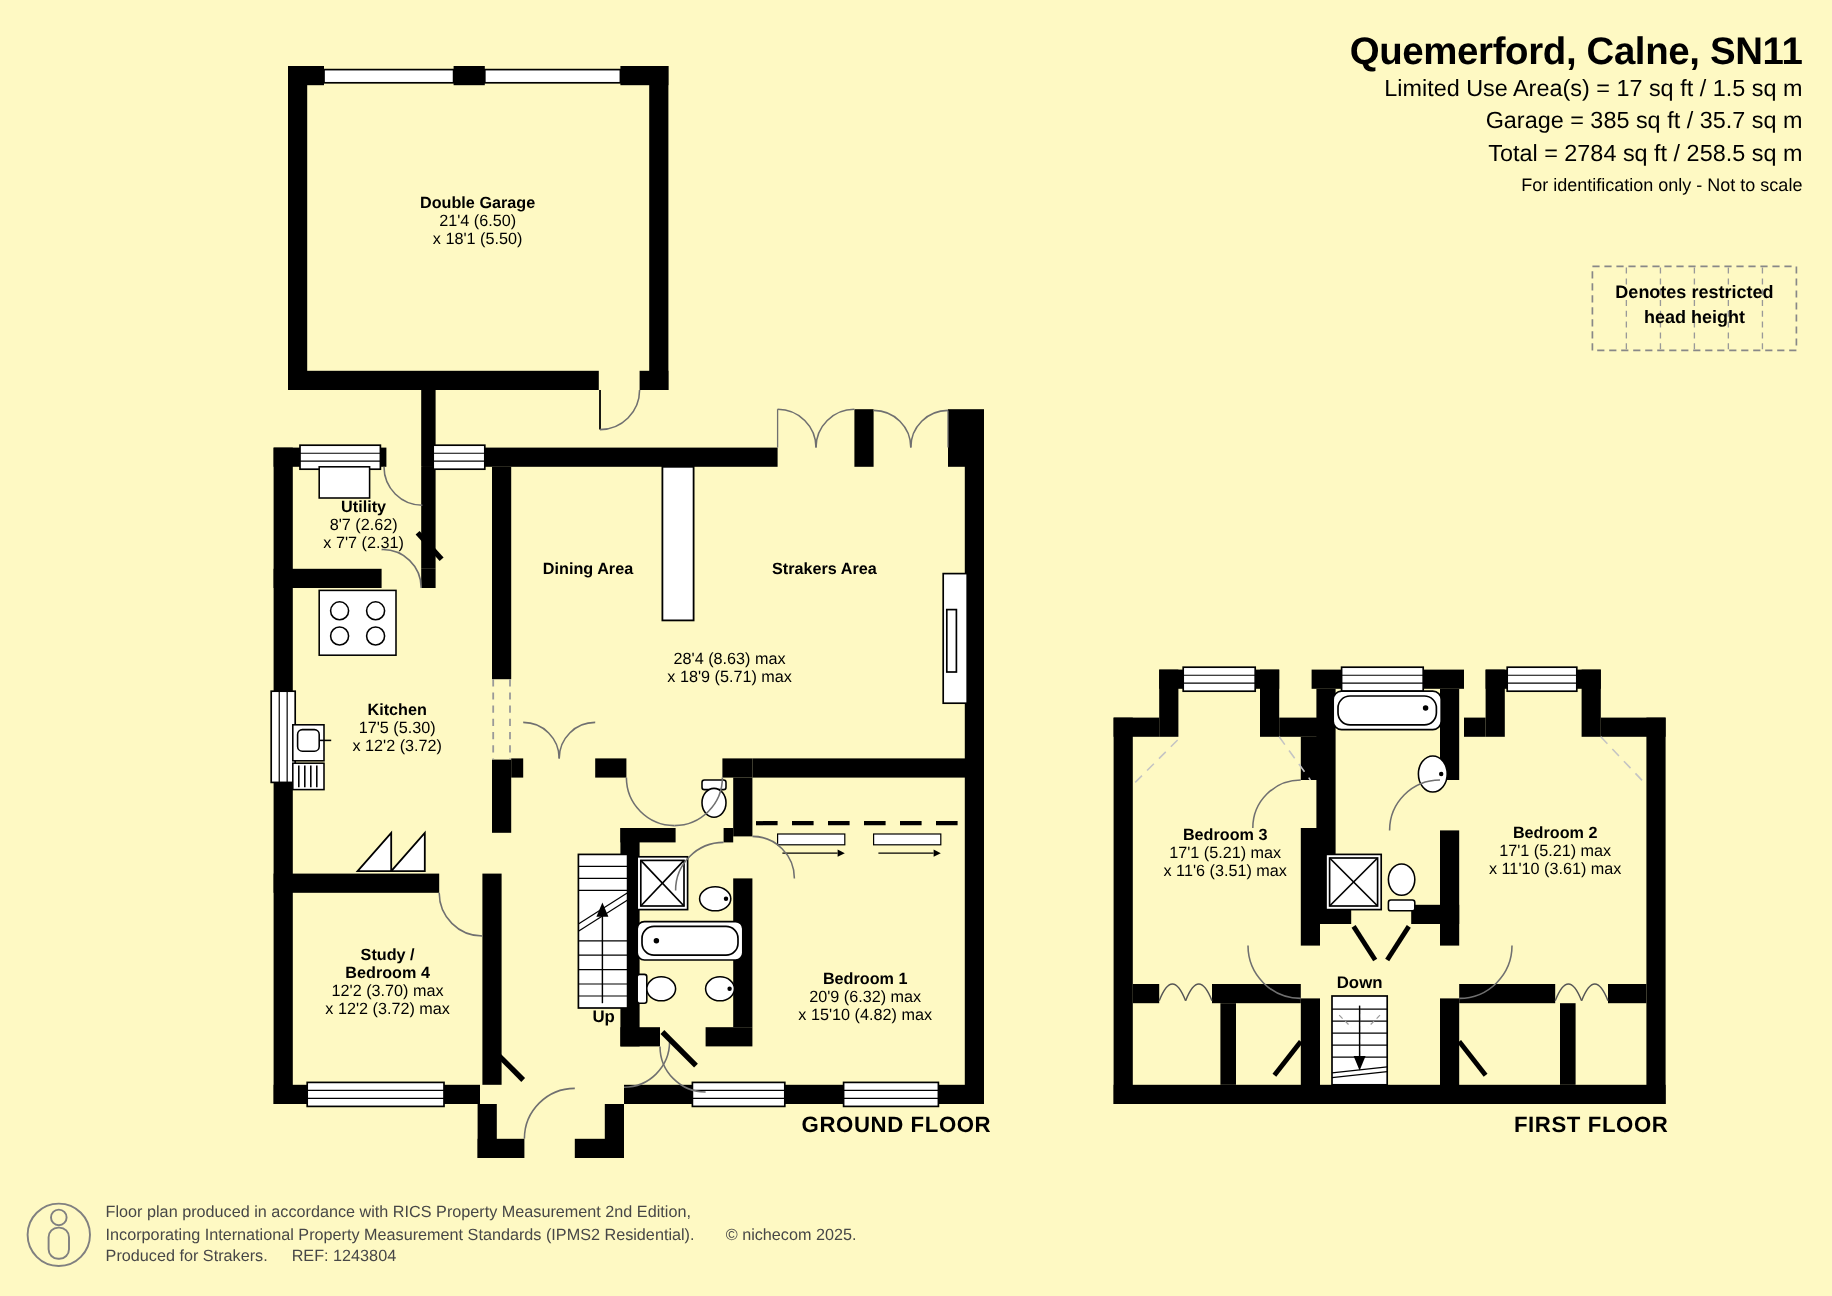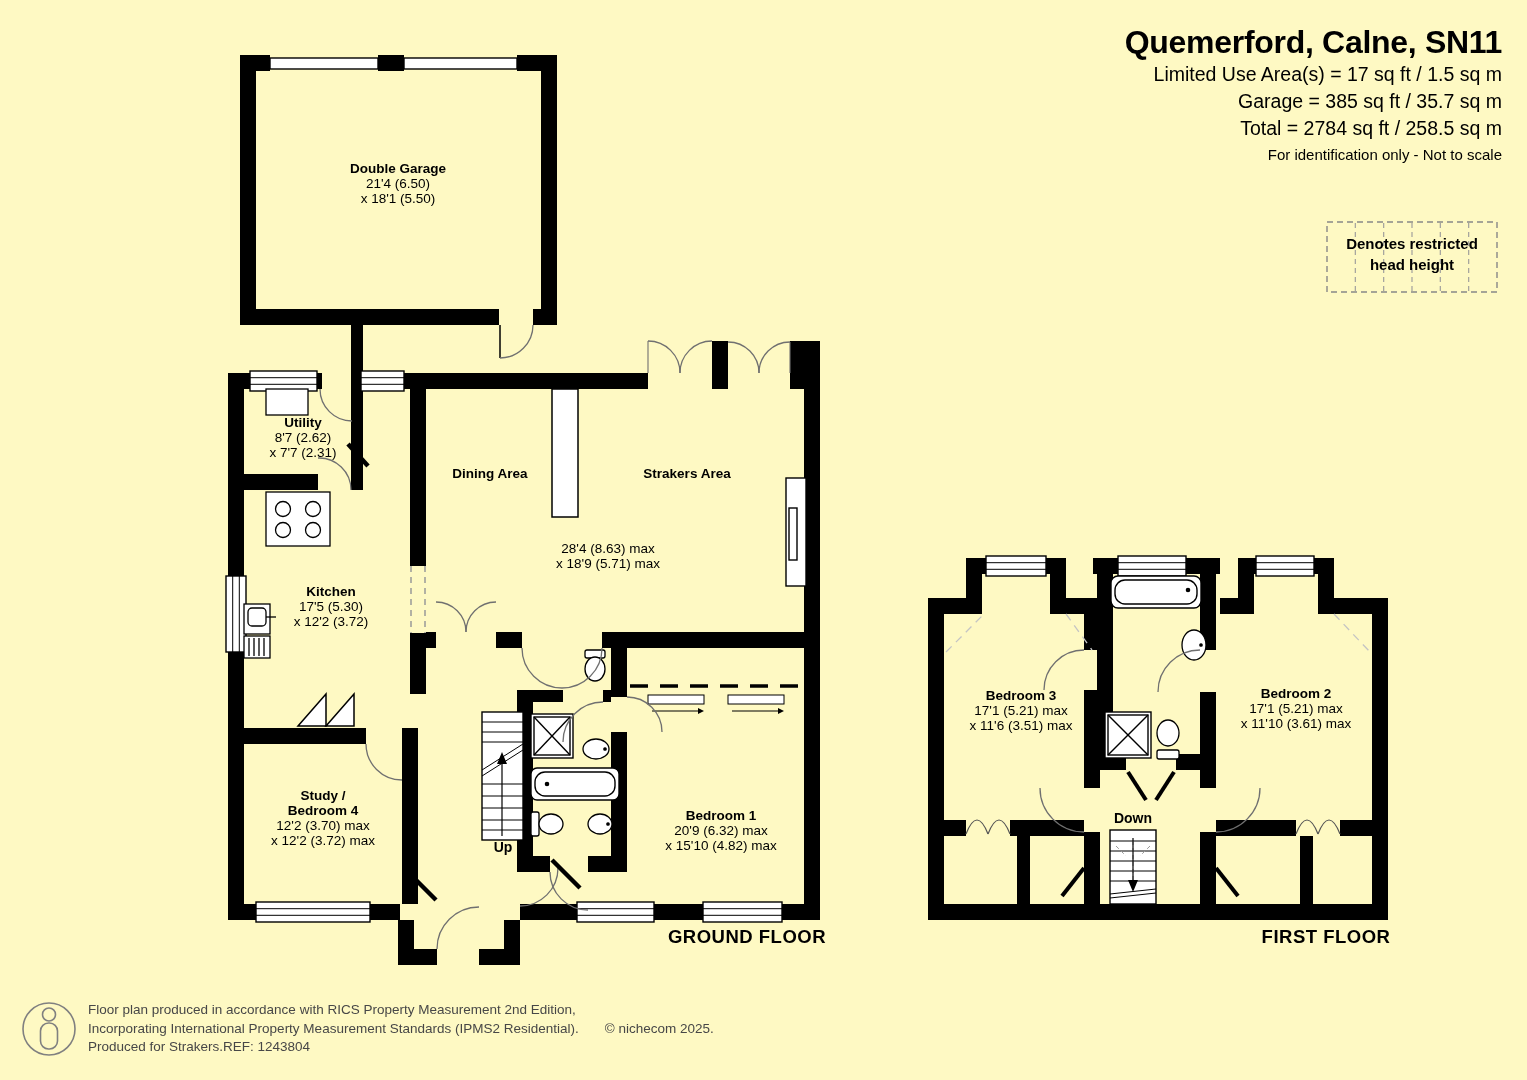--- a/index.html
+++ b/index.html
@@ -17,21 +17,21 @@
   .title-block .tb-title{font-size:32px;font-weight:bold;letter-spacing:-.3px;}
   .title-block .tb-line{font-size:19.5px;line-height:27px;}
   .title-block .tb-note{font-size:15px;margin-top:4px;}
   .legend-text{position:absolute;left:1412px;top:233px;transform:translateX(-50%);
        width:152px;text-align:center;font-weight:bold;font-size:15px;line-height:1.4;
        white-space:normal;color:#000;}
   .footer-text{position:absolute;left:88px;top:1001px;font-size:13.5px;line-height:18.6px;
        color:#474747;}
   .footer-text .fr{display:block;}
   .footer-text .gap1{margin-left:26px;}
-  .footer-text .gap2{}
+  .footer-text .gap2{margin-left:20px;}
 </style>
 </head>
 <body>
 
 <div class="page">
 
 <svg width="1527" height="1080" viewBox="0 0 1527 1080">
 
   <g fill="#000">
     <rect x="240" y="55" width="30" height="16"></rect>

